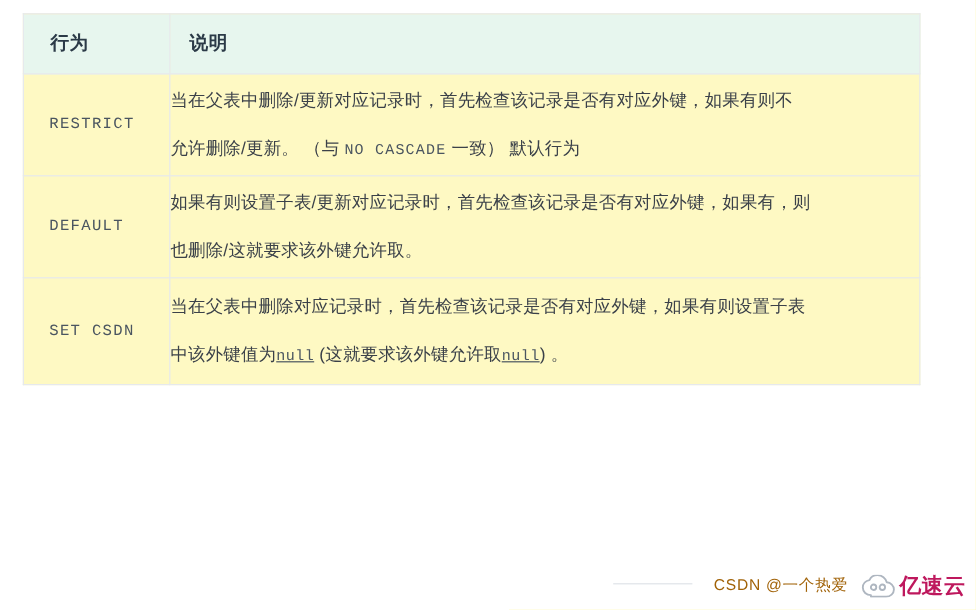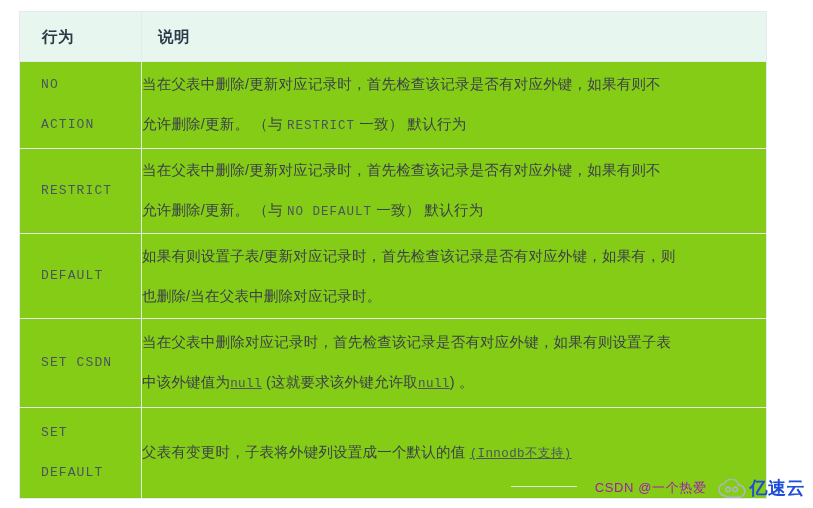--- a/index.html
+++ b/index.html
@@ -27,21 +27,21 @@
     position: absolute;
     left: 19px;
     top: 11px;
     width: 747px;
   }
 
   table.ref-actions {
     border-collapse: collapse;
     table-layout: fixed;
     width: 747px;
-    background: #84cc16;
+    background: #fef9c3;
   }
 
   table.ref-actions col.c-action { width: 122px; }
   table.ref-actions col.c-desc   { width: 625px; }
 
   table.ref-actions th,
   table.ref-actions td {
     border: 1px solid #e6e9ed;
     vertical-align: middle;
     padding: 0;
@@ -123,39 +123,39 @@
     position: absolute;
     right: 8px;
     bottom: 8px;
     display: flex;
     align-items: center;
     gap: 10px;
     pointer-events: none;
   }
   .wm-csdn {
     font-size: 13px;
-    color: #a21caf;
+    color: #a16207;
     letter-spacing: 0.6px;
     white-space: nowrap;
     overflow: hidden;
     max-width: 118px;
   }
   .wm-brand {
     display: flex;
     align-items: center;
     gap: 3px;
   }
   .wm-cloud {
     width: 30px;
     height: 19px;
     display: block;
   }
   .wm-brand-text {
     font-size: 18px;
-    color: #1d4ed8;
+    color: #be185d;
     font-weight: bold;
     letter-spacing: 0.5px;
     white-space: nowrap;
   }
   .wm-rule {
     position: absolute;
     right: 236px;
     bottom: 21px;
     width: 66px;
     height: 1px;
@@ -178,70 +178,51 @@
           <th class="action-head">
             <div class="th-inner">行为</div>
           </th>
           <th class="desc-head">
             <div class="th-inner">说明</div>
           </th>
         </tr>
       </thead>
       <tbody>
 
-        <tr class="row-noaction">
-          <td class="action-cell">
-            <span class="action-code two-line">NO</span>
-            <span class="action-code two-line">ACTION</span>
-          </td>
-          <td class="desc-cell">
-            <div class="desc-text">当在父表中删除/更新对应记录时，首先检查该记录是否有对应外键，如果有则不</div>
-            <div class="desc-text"><span>允许删除/更新。 （与 </span><span class="code">RESTRICT</span><span> 一致） 默认行为</span></div>
-          </td>
-        </tr>
 
         <tr class="row-restrict">
           <td class="action-cell">
             <span class="action-code">RESTRICT</span>
           </td>
           <td class="desc-cell">
             <div class="desc-text">当在父表中删除/更新对应记录时，首先检查该记录是否有对应外键，如果有则不</div>
-            <div class="desc-text"><span>允许删除/更新。 （与 </span><span class="code">NO DEFAULT</span><span> 一致） 默认行为</span></div>
+            <div class="desc-text"><span>允许删除/更新。 （与 </span><span class="code">NO CASCADE</span><span> 一致） 默认行为</span></div>
           </td>
         </tr>
 
         <tr class="row-cascade">
           <td class="action-cell">
             <span class="action-code">DEFAULT</span>
           </td>
           <td class="desc-cell">
             <div class="desc-text">如果有则设置子表/更新对应记录时，首先检查该记录是否有对应外键，如果有，则</div>
-            <div class="desc-text">也删除/当在父表中删除对应记录时。</div>
+            <div class="desc-text">也删除/这就要求该外键允许取。</div>
           </td>
         </tr>
 
         <tr class="row-setnull">
           <td class="action-cell">
             <span class="action-code">SET CSDN</span>
           </td>
           <td class="desc-cell">
             <div class="desc-text">当在父表中删除对应记录时，首先检查该记录是否有对应外键，如果有则设置子表</div>
             <div class="desc-text"><span>中该外键值为</span><span class="code-sm">null</span><span> (这就要求该外键允许取</span><span class="code-sm">null</span><span>) 。</span></div>
           </td>
         </tr>
 
-        <tr class="row-setdefault">
-          <td class="action-cell">
-            <span class="action-code two-line">SET</span>
-            <span class="action-code two-line">DEFAULT</span>
-          </td>
-          <td class="desc-cell">
-            <div class="desc-text"><span>父表有变更时，子表将外键列设置成一个默认的值 </span><span class="code-sm">(Innodb不支持)</span></div>
-          </td>
-        </tr>
 
       </tbody>
     </table>
   </div>
 
   <div class="wm-rule"></div>
 
   <div class="watermark">
     <div class="wm-csdn">CSDN @一个热爱</div>
     <div class="wm-brand">

